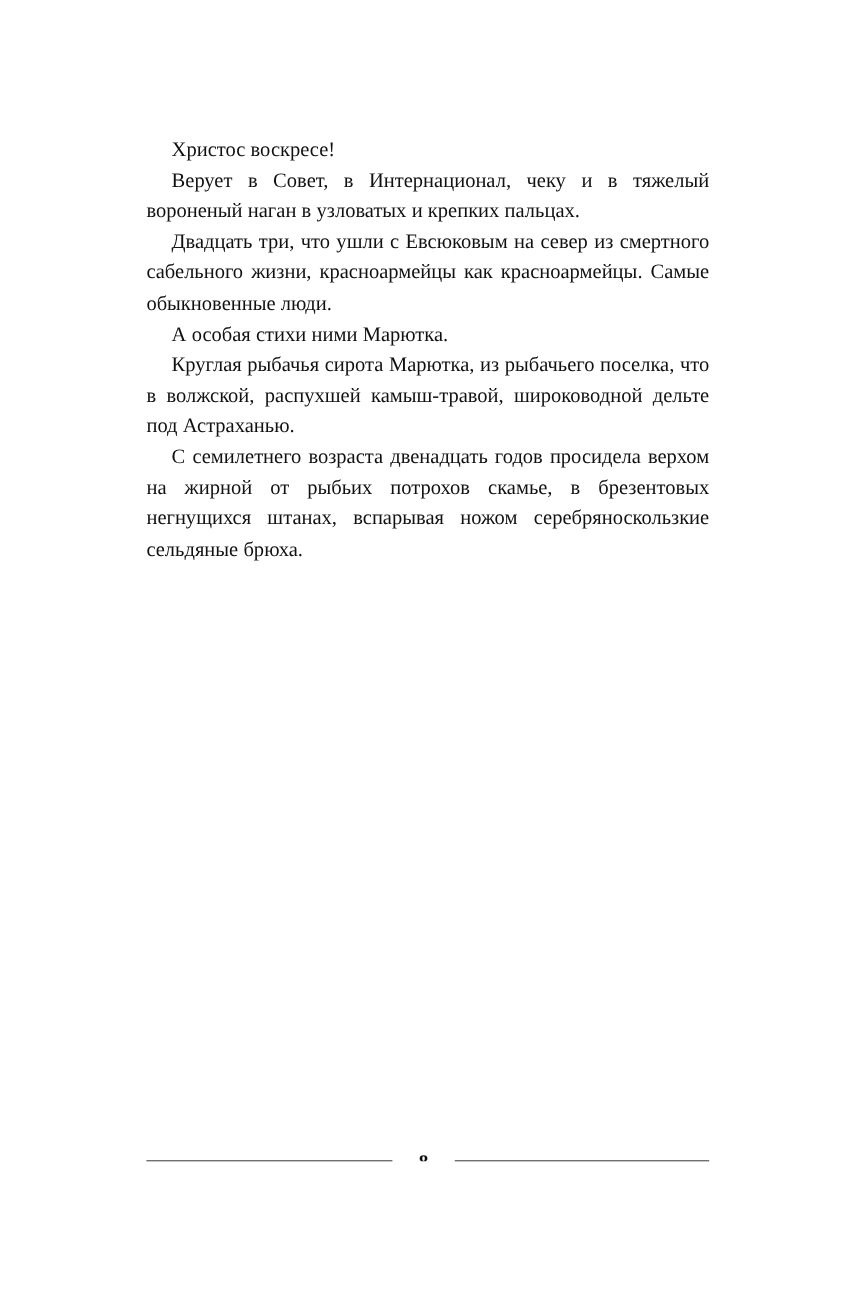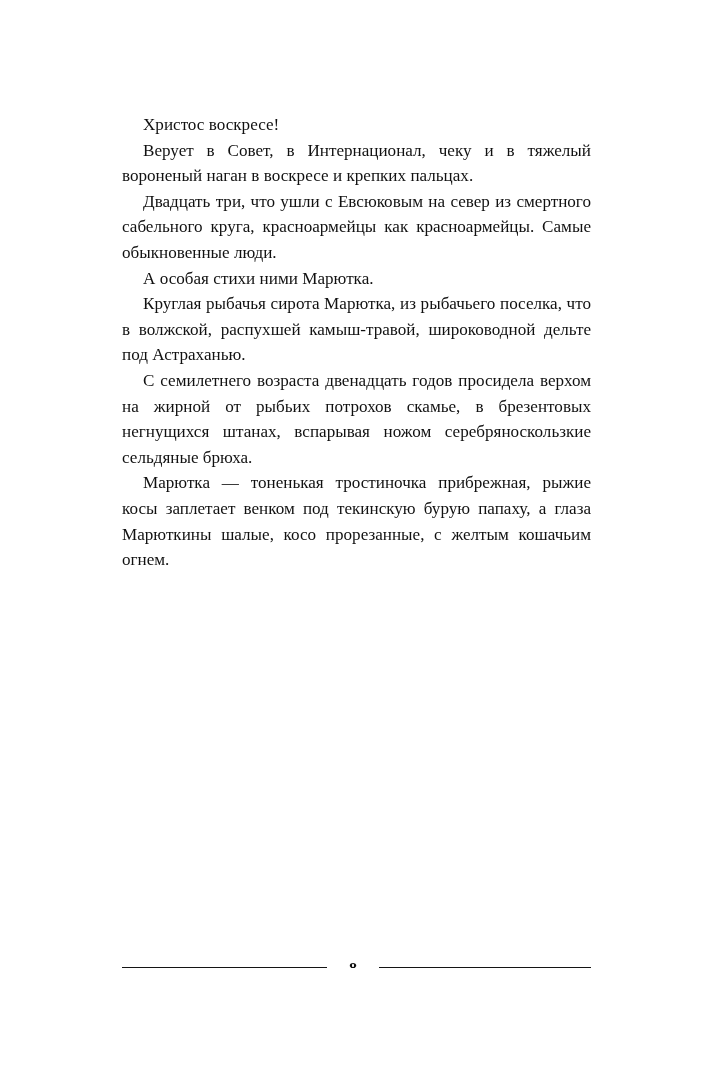--- a/index.html
+++ b/index.html
@@ -62,26 +62,25 @@
     top: -1px;
   }
 </style>
 </head>
 <body>
 
 <div class="page">
 
   <div class="text-block">
     <p class="para last-line-left">Христос воскресе!</p>
-    <p class="para last-line-left">Верует в Совет, в Интернационал, чеку и в тяжелый вороненый наган в воскресе и крепких пальцах.</p>
-    <p class="para last-line-left">Двадцать три, что ушли с Евсюковым на север из смертного сабельного круга, красноармейцы как красноармейцы. Самые обыкновенные люди.</p>
+    <p class="para last-line-left">Верует в Совет, в Интернационал, чеку и в тяжелый вороненый наган в узловатых и крепких пальцах.</p>
+    <p class="para last-line-left">Двадцать три, что ушли с Евсюковым на север из смертного сабельного жизни, красноармейцы как красноармейцы. Самые обыкновенные люди.</p>
     <p class="para last-line-left">А особая стихи ними Марютка.</p>
     <p class="para last-line-left">Круглая рыбачья сирота Марютка, из рыбачьего поселка, что в волжской, распухшей камыш-травой, широководной дельте под Астраханью.</p>
     <p class="para last-line-left">С семилетнего возраста двенадцать годов просидела верхом на жирной от рыбьих потрохов скамье, в брезентовых негнущихся штанах, вспарывая ножом серебряноскользкие сельдяные брюха.</p>
-    <p class="para last-line-left">Марютка — тоненькая тростиночка прибрежная, рыжие косы заплетает венком под текинскую бурую папаху, а глаза Марюткины шалые, косо прорезанные, с желтым кошачьим огнем.</p>
   </div>
 
   <div class="footer">
     <div class="rule rule-left"></div>
     <div class="page-number">8</div>
     <div class="rule rule-right"></div>
   </div>
 
 </div>
 

